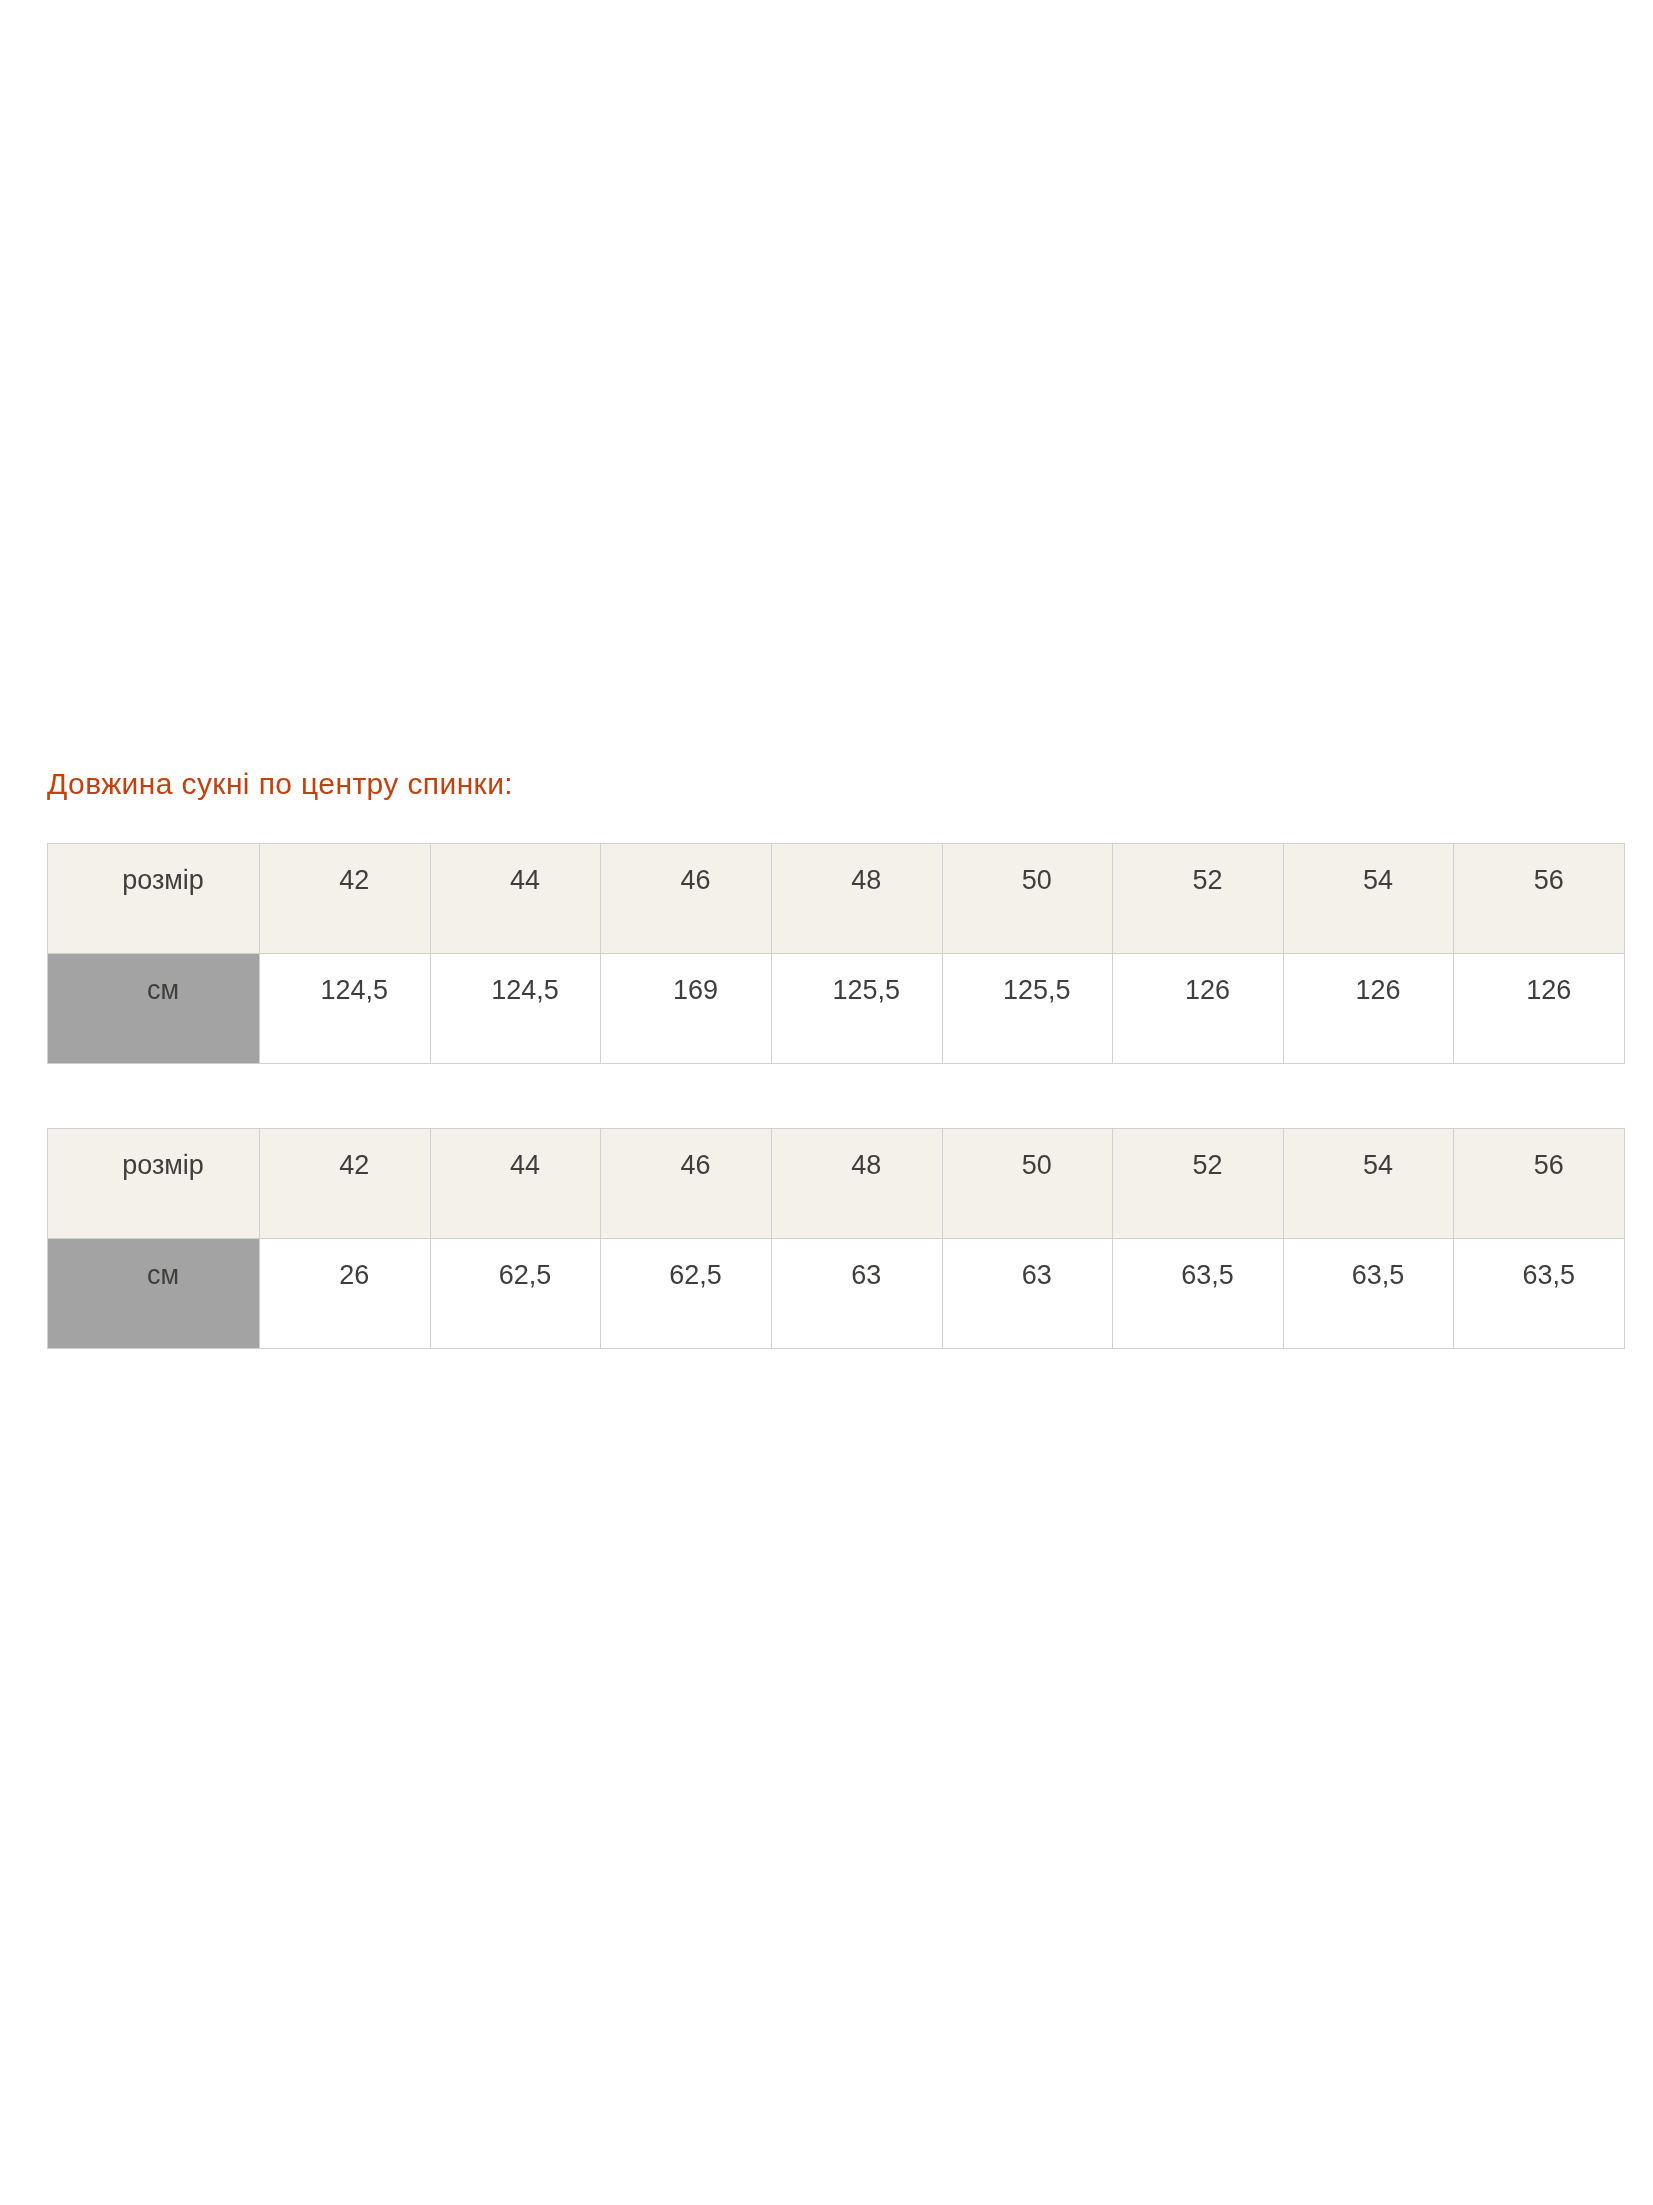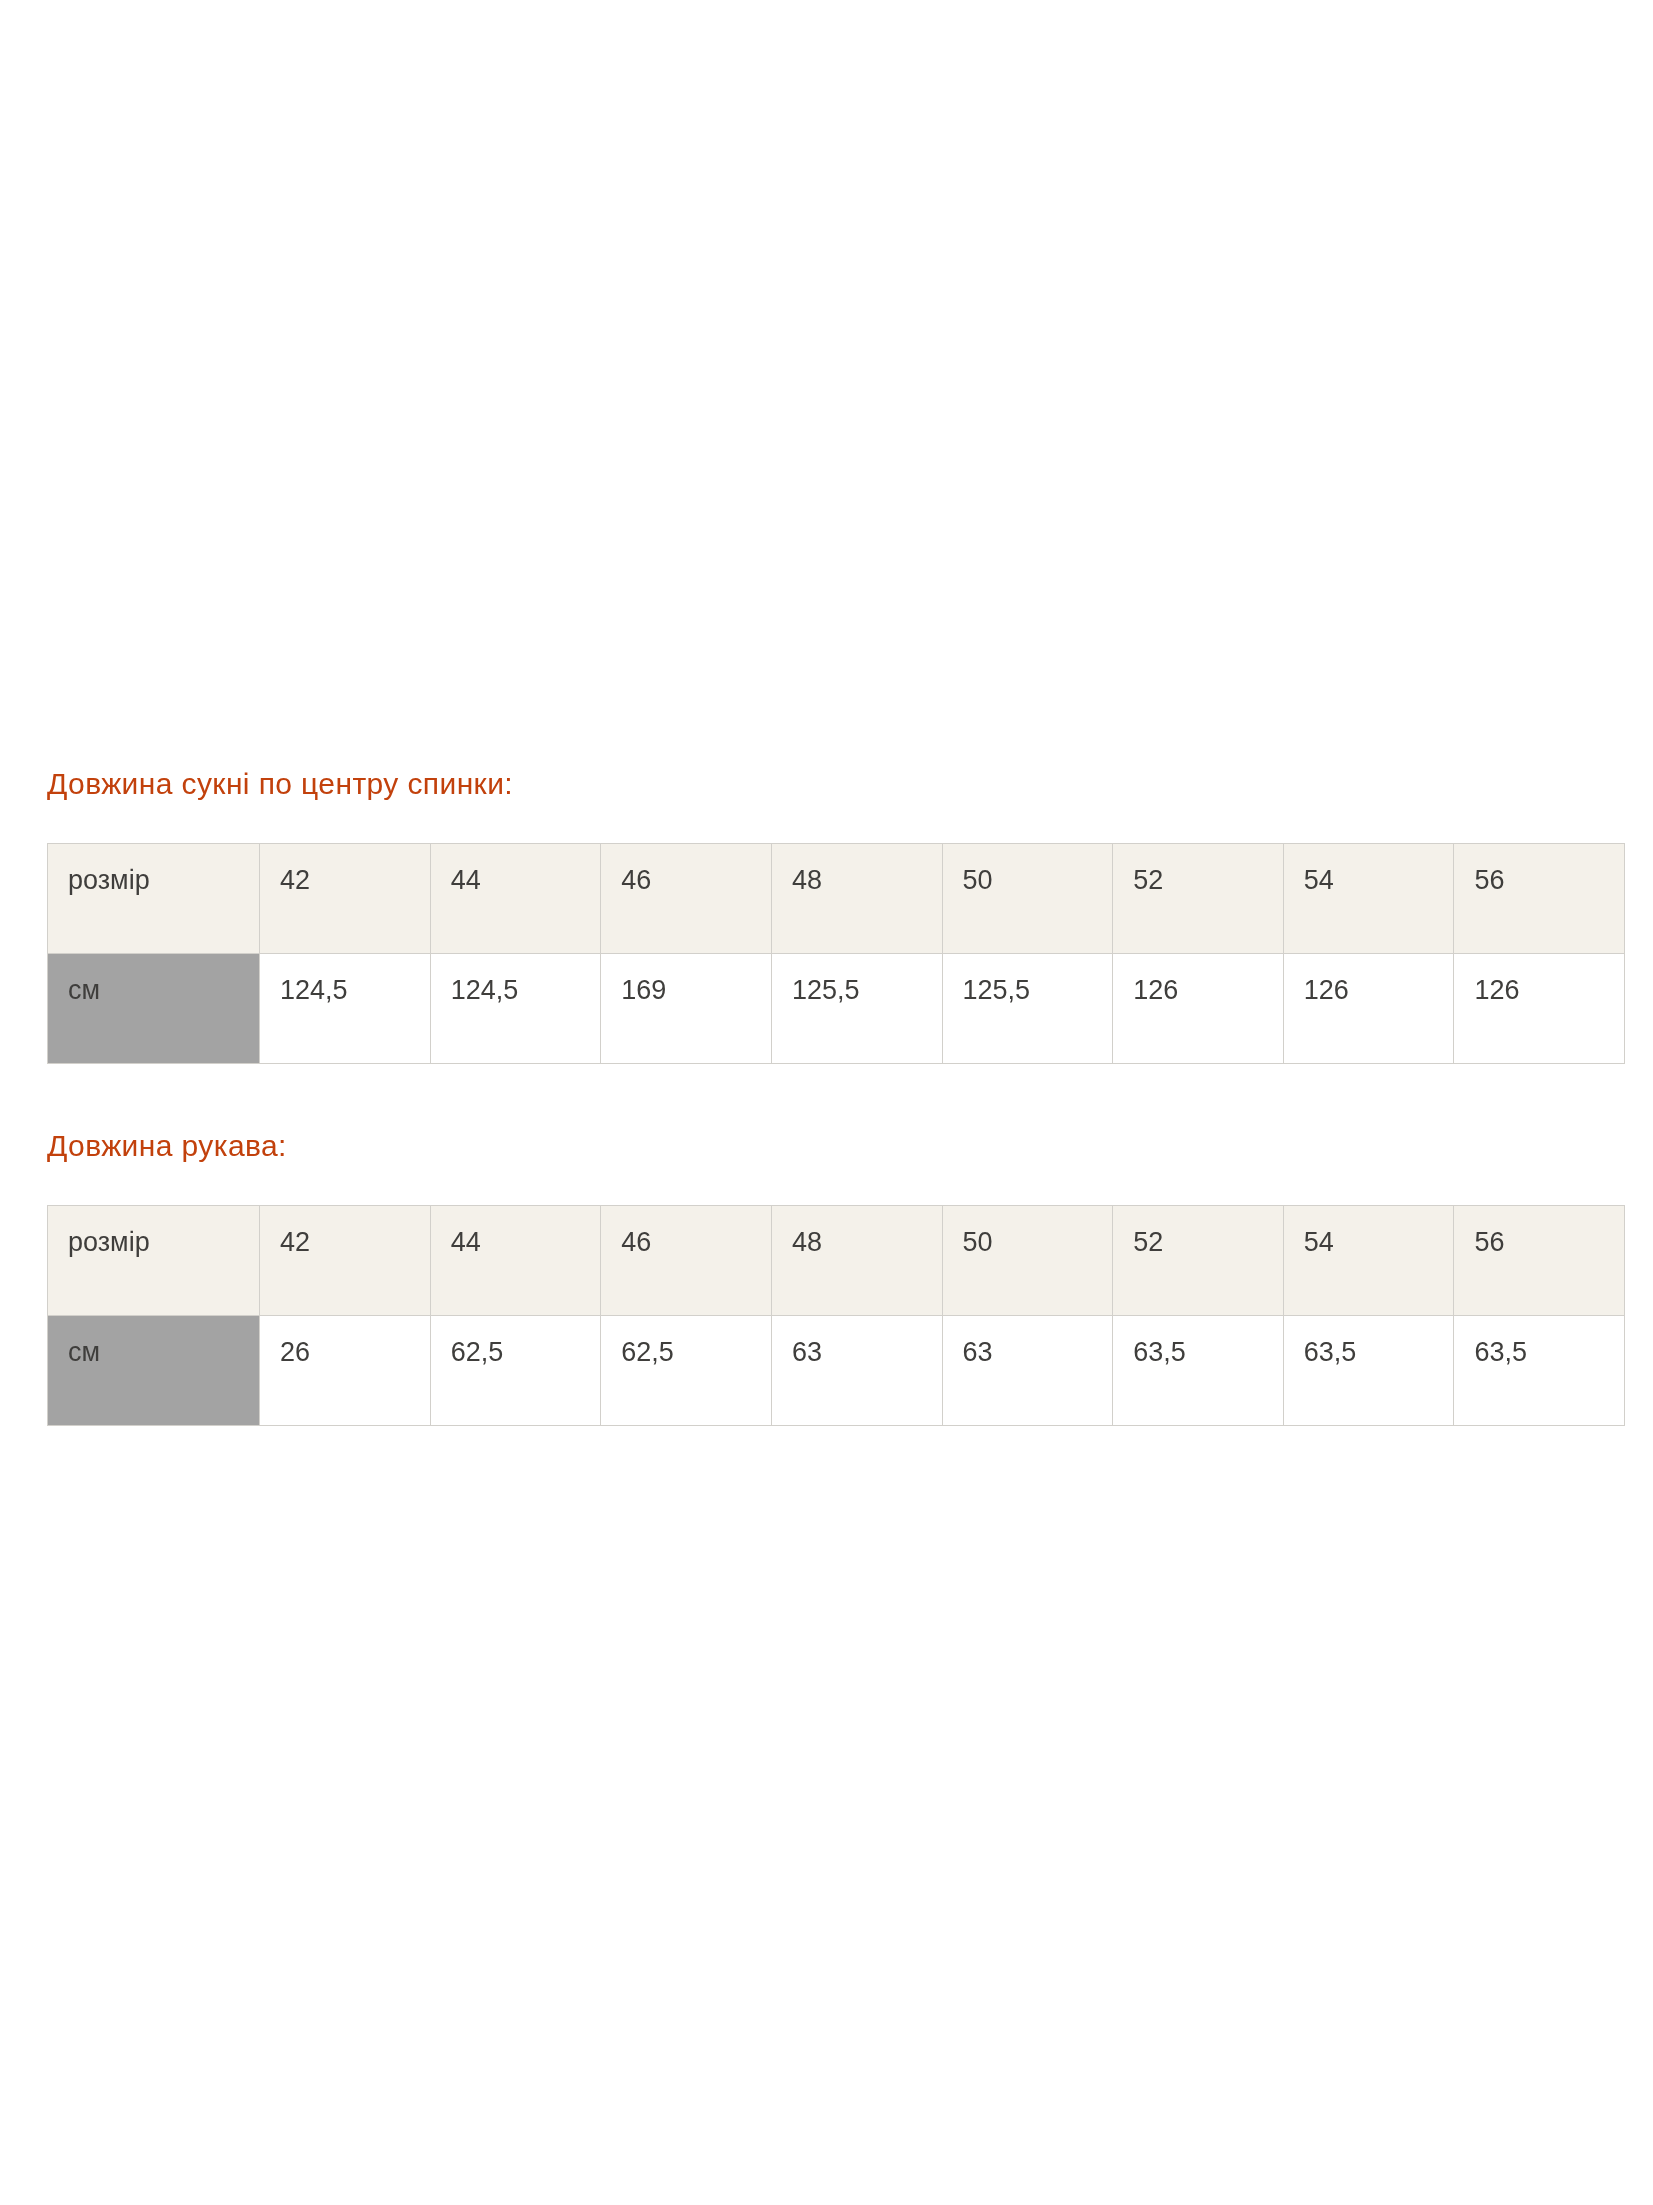--- a/index.html
+++ b/index.html
@@ -36,21 +36,21 @@
     table-layout: fixed;
     width: 1578px;
     margin-top: 41px;
     border-bottom: 1.6px solid #c8c6c1;
   }
   table.size-table td {
     border: 0.8px solid #d2d0cb;
     box-sizing: border-box;
     height: 110px;
     vertical-align: top;
-    text-align: left;
+    text-align: center;
     padding-top: 20.4px;
     font-size: 27px;
     line-height: 1.25;
     color: #3f3e3c;
     background: #ffffff;
     padding-left: 20px;
   }
   table.size-table tr.header-row td {
     background: #f4f1ea;
     border-bottom-width: 1.6px;
@@ -100,21 +100,20 @@
           <td>125,5</td>
           <td>126</td>
           <td>126</td>
           <td>126</td>
         </tr>
       </tbody>
     </table>
   </section>
 
   <section class="size-section">
-    <h2 class="section-heading">Довжина рукава:</h2>
     <table class="size-table">
       <colgroup>
         <col class="first-col">
         <col>
           <col>
           <col>
           <col>
           <col>
           <col>
           <col>

